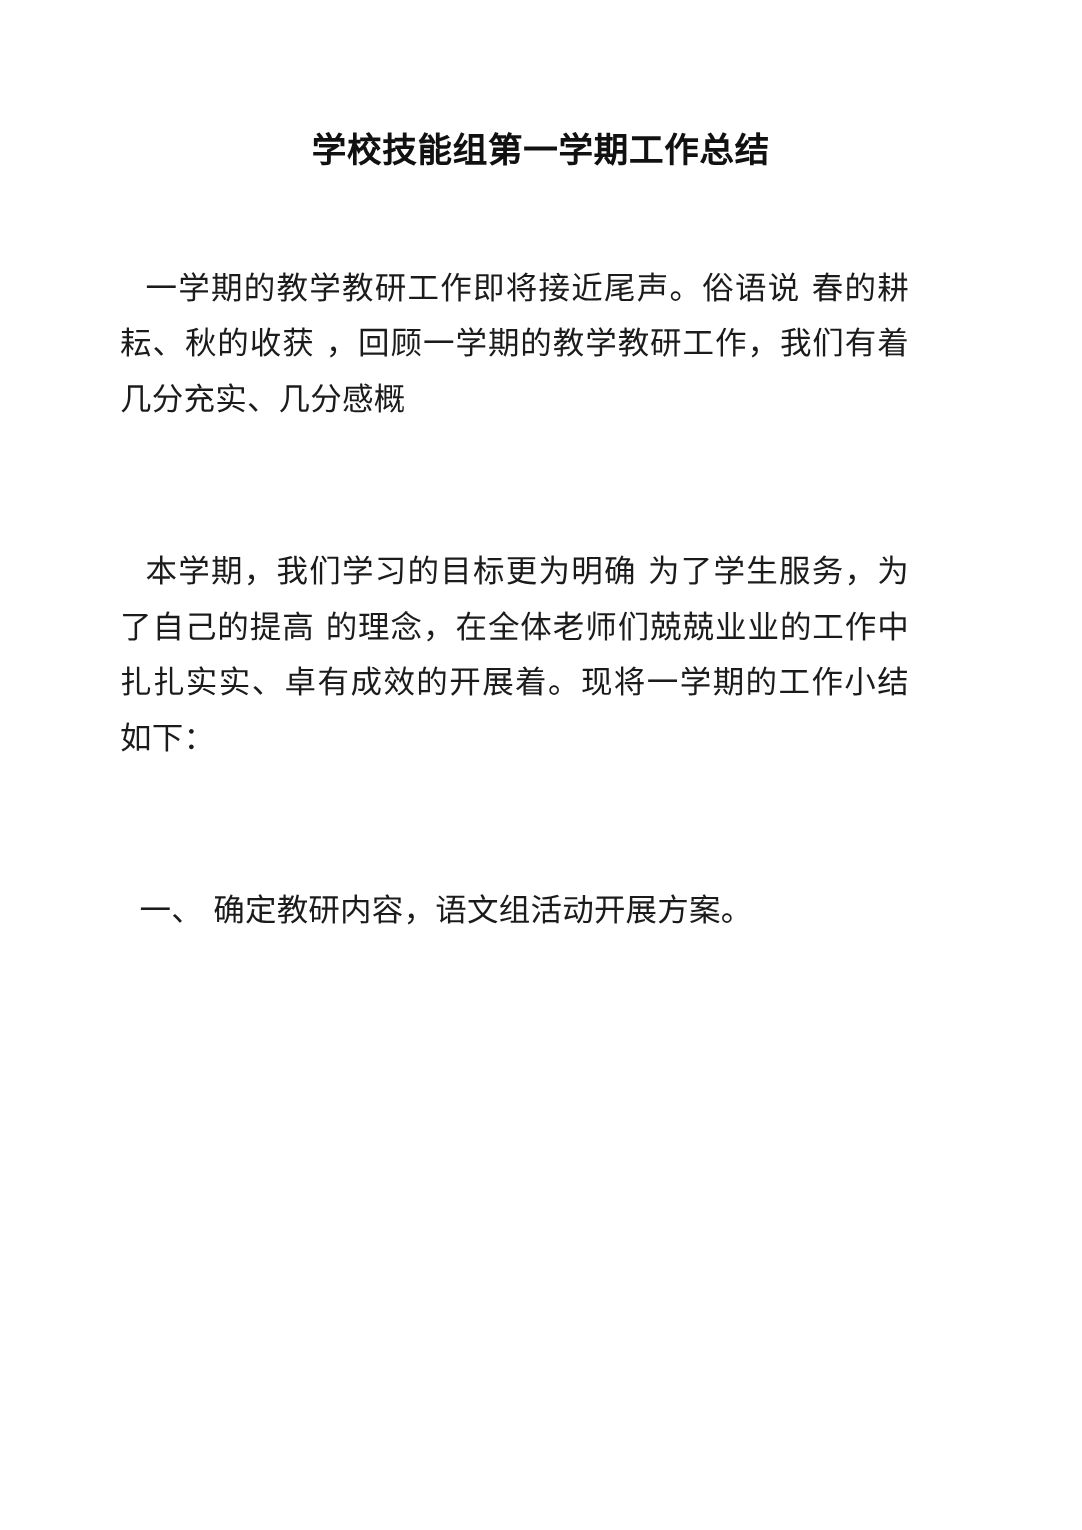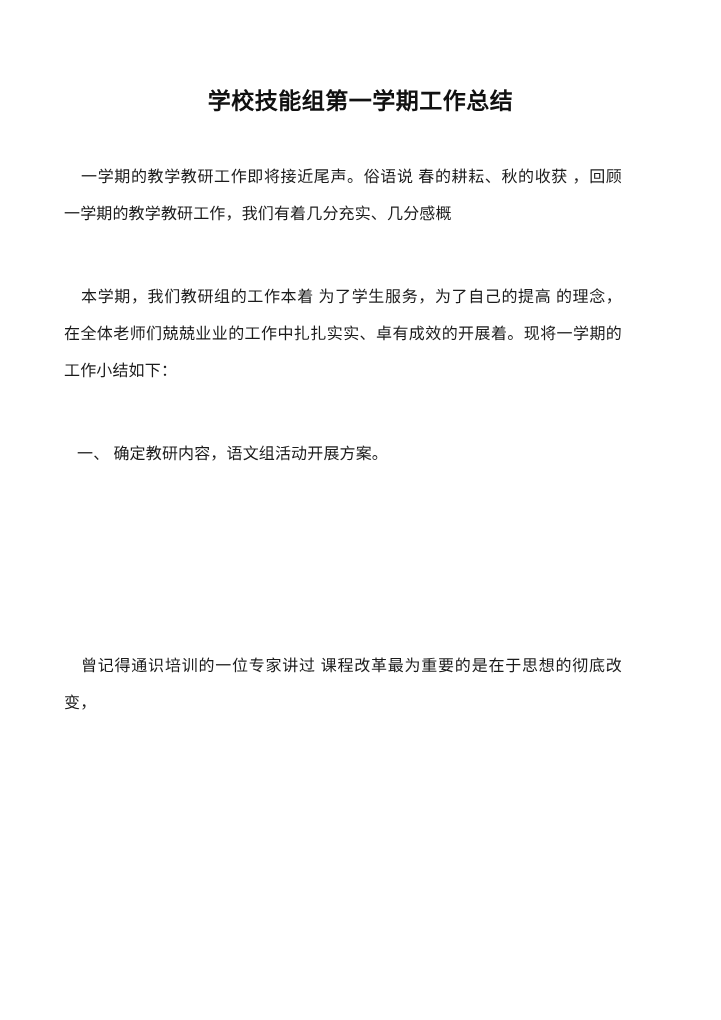--- a/index.html
+++ b/index.html
@@ -39,29 +39,28 @@
     color: #111111;
     font-family: "DejaVu Serif", "Liberation Serif", serif;
   }
   .body-block {
     position: absolute;
     top: 158px;
     left: 64px;
     width: 558px;
   }
   .para {
-    margin: 0;
-    font-size: 16px;
+    margin: 16px;
+    font-size: 21px;
     line-height: 37px;
     text-align: justify;
     text-justify: inter-ideograph;
     text-indent: 17px;
     color: #1b1b1b;
     letter-spacing: 0.15px;
-    font-family: Liberation Serif, serif;
   }
   .para.heading-item {
     text-indent: 13px;
   }
   
   .gap-sm { height: 37px; }
   .gap-lg { height: 46px; }
 </style>
 </head>
 <body>
@@ -69,31 +68,30 @@
 <div class="page">
 
   <h1 class="doc-title">学校技能组第一学期工作总结</h1>
 
   <div class="body-block">
 
     <p class="para">一学期的教学教研工作即将接近尾声。俗语说 春的耕耘、秋的收获 ，回顾一学期的教学教研工作，我们有着几分充实、几分感概</p>
 
     <div class="gap-lg"></div>
 
-    <p class="para">本学期，我们教研组的工作本着 为了学生服务，为了自己的提高 的理念，在全体老师们兢兢业业的工作中扎扎实实、卓有成效的开展着。现将一学期的工作小结如下：</p>
+    <p class="para">本学期，我们学习的目标更为明确 为了学生服务，为了自己的提高 的理念，在全体老师们兢兢业业的工作中扎扎实实、卓有成效的开展着。现将一学期的工作小结如下：</p>
 
     <div class="gap-lg"></div>
 
     <p class="para heading-item">一、 确定教研内容，语文组活动开展方案。</p>
 
     <div class="gap-lg"></div>
 
 
     <div class="gap-lg"></div>
 
 
     <div class="gap-lg"></div>
     <div class="gap-sm"></div>
 
-    <p class="para">曾记得通识培训的一位专家讲过 课程改革最为重要的是在于思想的彻底改变，</p>
 
   </div>
 </div>
 
 </body></html>

